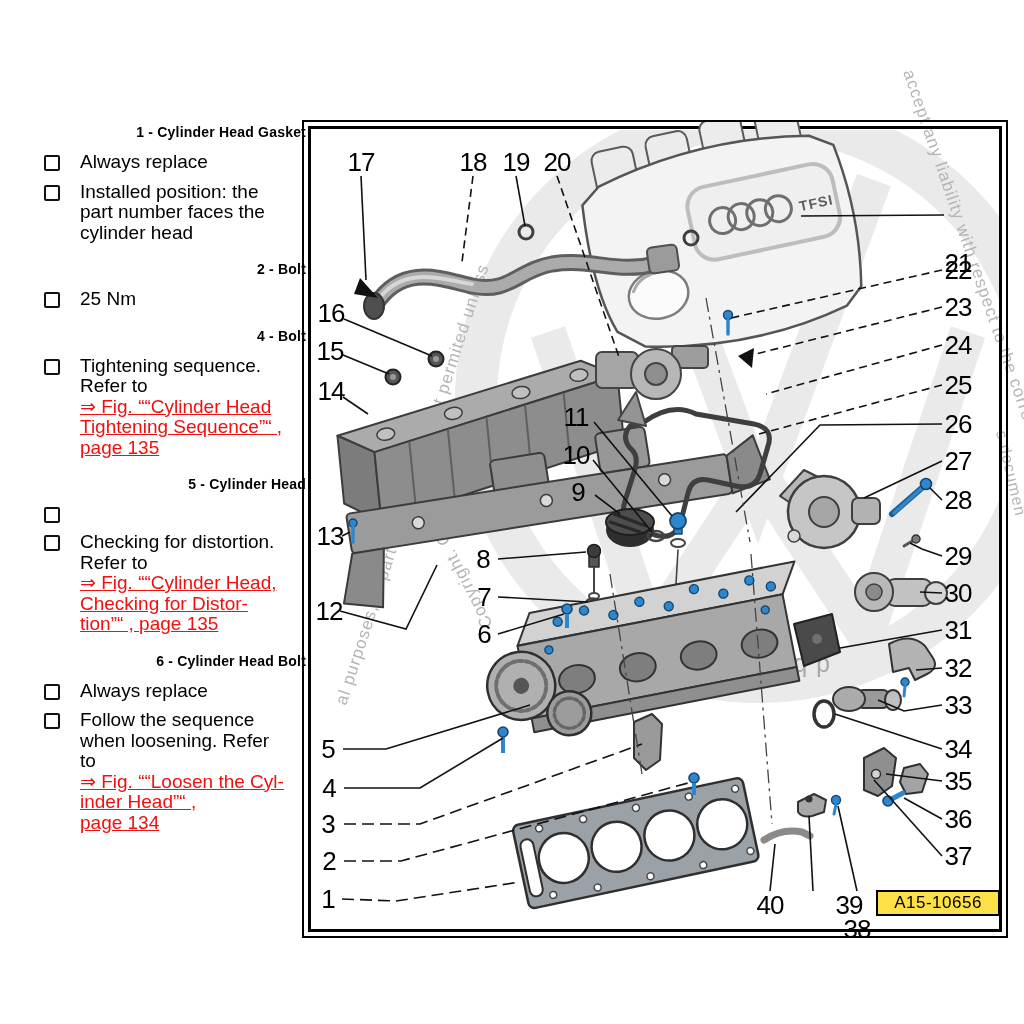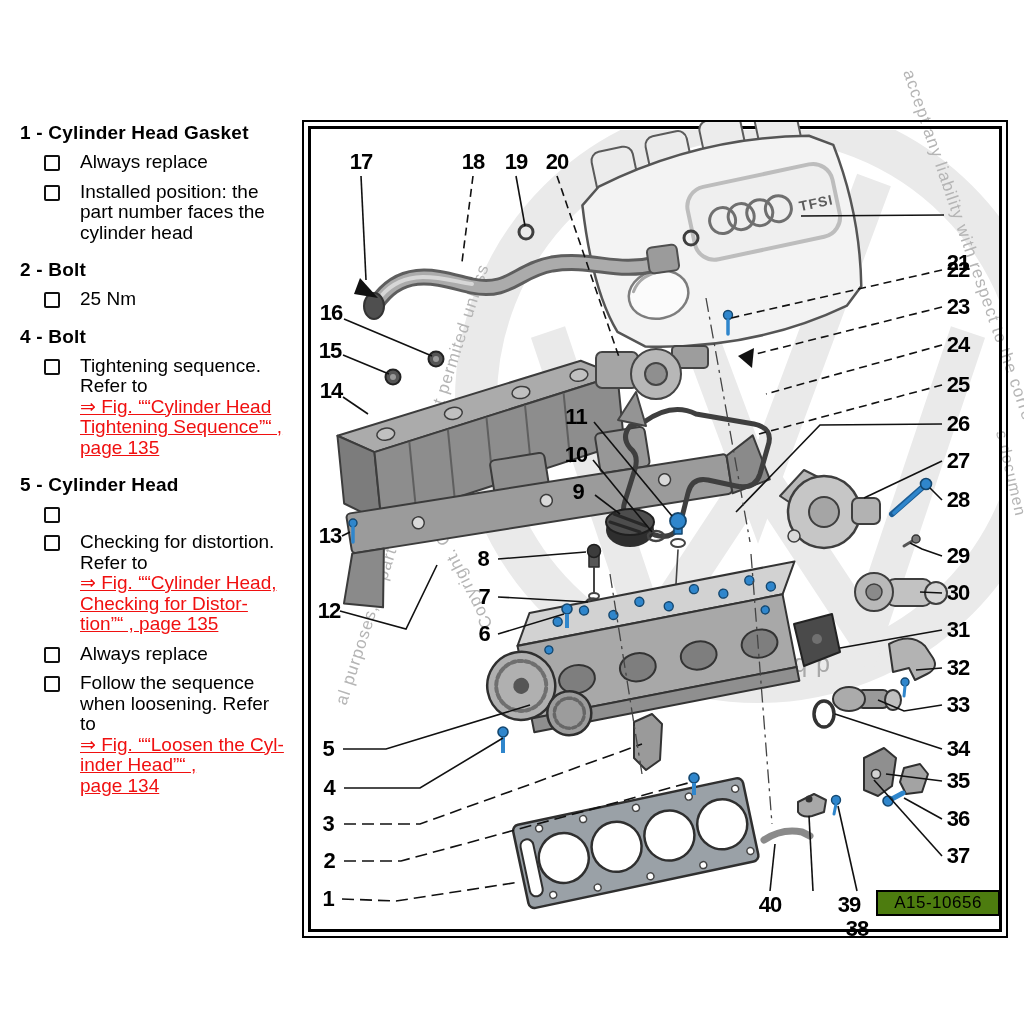--- a/index.html
+++ b/index.html
@@ -1,35 +1,35 @@
 <!DOCTYPE html>
 <html><head>
 <meta charset="utf-8">
 <style>
   html,body{margin:0;padding:0;background:#fff;}
   .page{position:relative;width:1024px;height:1024px;background:#fff;overflow:hidden;
         font-family:"Liberation Sans",sans-serif;color:#000;}
   
   .legend{position:absolute;left:14px;top:106px;width:292px;z-index:3;}
-  .l-head{font-size:19px;font-weight:bold;line-height:21px;margin:16px 0 4px 6px;letter-spacing:.2px;}
+  .l-head{font-size:14px;font-weight:bold;line-height:21px;margin:16px 0 4px 6px;letter-spacing:.2px;text-align:right;}
   .l-bullet{display:flex;margin:9px 0 9px 30px;}
   .cbx{flex:0 0 auto;width:12px;height:12px;border:2px solid #111;border-radius:2px;margin:3px 20px 0 0;background:#fff;}
   .l-text{font-size:19px;line-height:20.5px;white-space:pre-line;width:232px;}
   .l-link{color:#f01010;text-decoration:underline;white-space:pre-line;cursor:pointer;}
   .l-suffix{color:#000;}
   
   .dbox{position:absolute;left:302px;top:120px;width:706px;height:818px;border:2px solid #000;
         padding:4px;z-index:2;background:transparent;box-sizing:border-box;}
   .dbox-inner{width:100%;height:100%;border:3px solid #000;box-sizing:border-box;background:transparent;}
   .dsvg{position:absolute;left:0;top:0;width:706px;height:818px;z-index:2;}
-  .callout{position:absolute;transform:translate(-50%,-50%);font-size:22px;font-weight:bold;
+  .callout{position:absolute;transform:translate(-50%,-50%);font-size:26px;font-weight:normal;
            line-height:26px;z-index:4;letter-spacing:-1px;}
   .figcode{position:absolute;left:572px;top:768px;width:124px;height:26px;border:2px solid #000;
            display:flex;align-items:center;justify-content:center;font-size:17px;letter-spacing:.5px;
-           z-index:4;background:#4d7c0f;box-sizing:border-box;}
+           z-index:4;background:#fde047;box-sizing:border-box;}
   
   .wm{position:absolute;left:0;top:0;width:1024px;height:1024px;z-index:1;pointer-events:none;}
 </style>
 </head>
 <body>
 
 <div class="page">
 
   <svg class="wm" viewBox="0 0 1024 1024">
     <defs>
@@ -89,20 +89,21 @@
     </div>
     <div class="l-bullet">
       <span class="cbx"></span>
       <div class="l-text"><span>Checking for distortion.
 Refer to</span><span class="l-link">
 ⇒ Fig. ““Cylinder Head,
 Checking for Distor-
 tion”“ , page 135</span></div>
     </div>
 
+    <div class="l-head">6 - Cylinder Head Bolt</div>
     <div class="l-bullet">
       <span class="cbx"></span>
       <div class="l-text"><span>Always replace</span></div>
     </div>
     <div class="l-bullet">
       <span class="cbx"></span>
       <div class="l-text"><span>Follow the sequence
 when loosening. Refer
 to</span><span class="l-link">
 ⇒ Fig. ““Loosen the Cyl-

